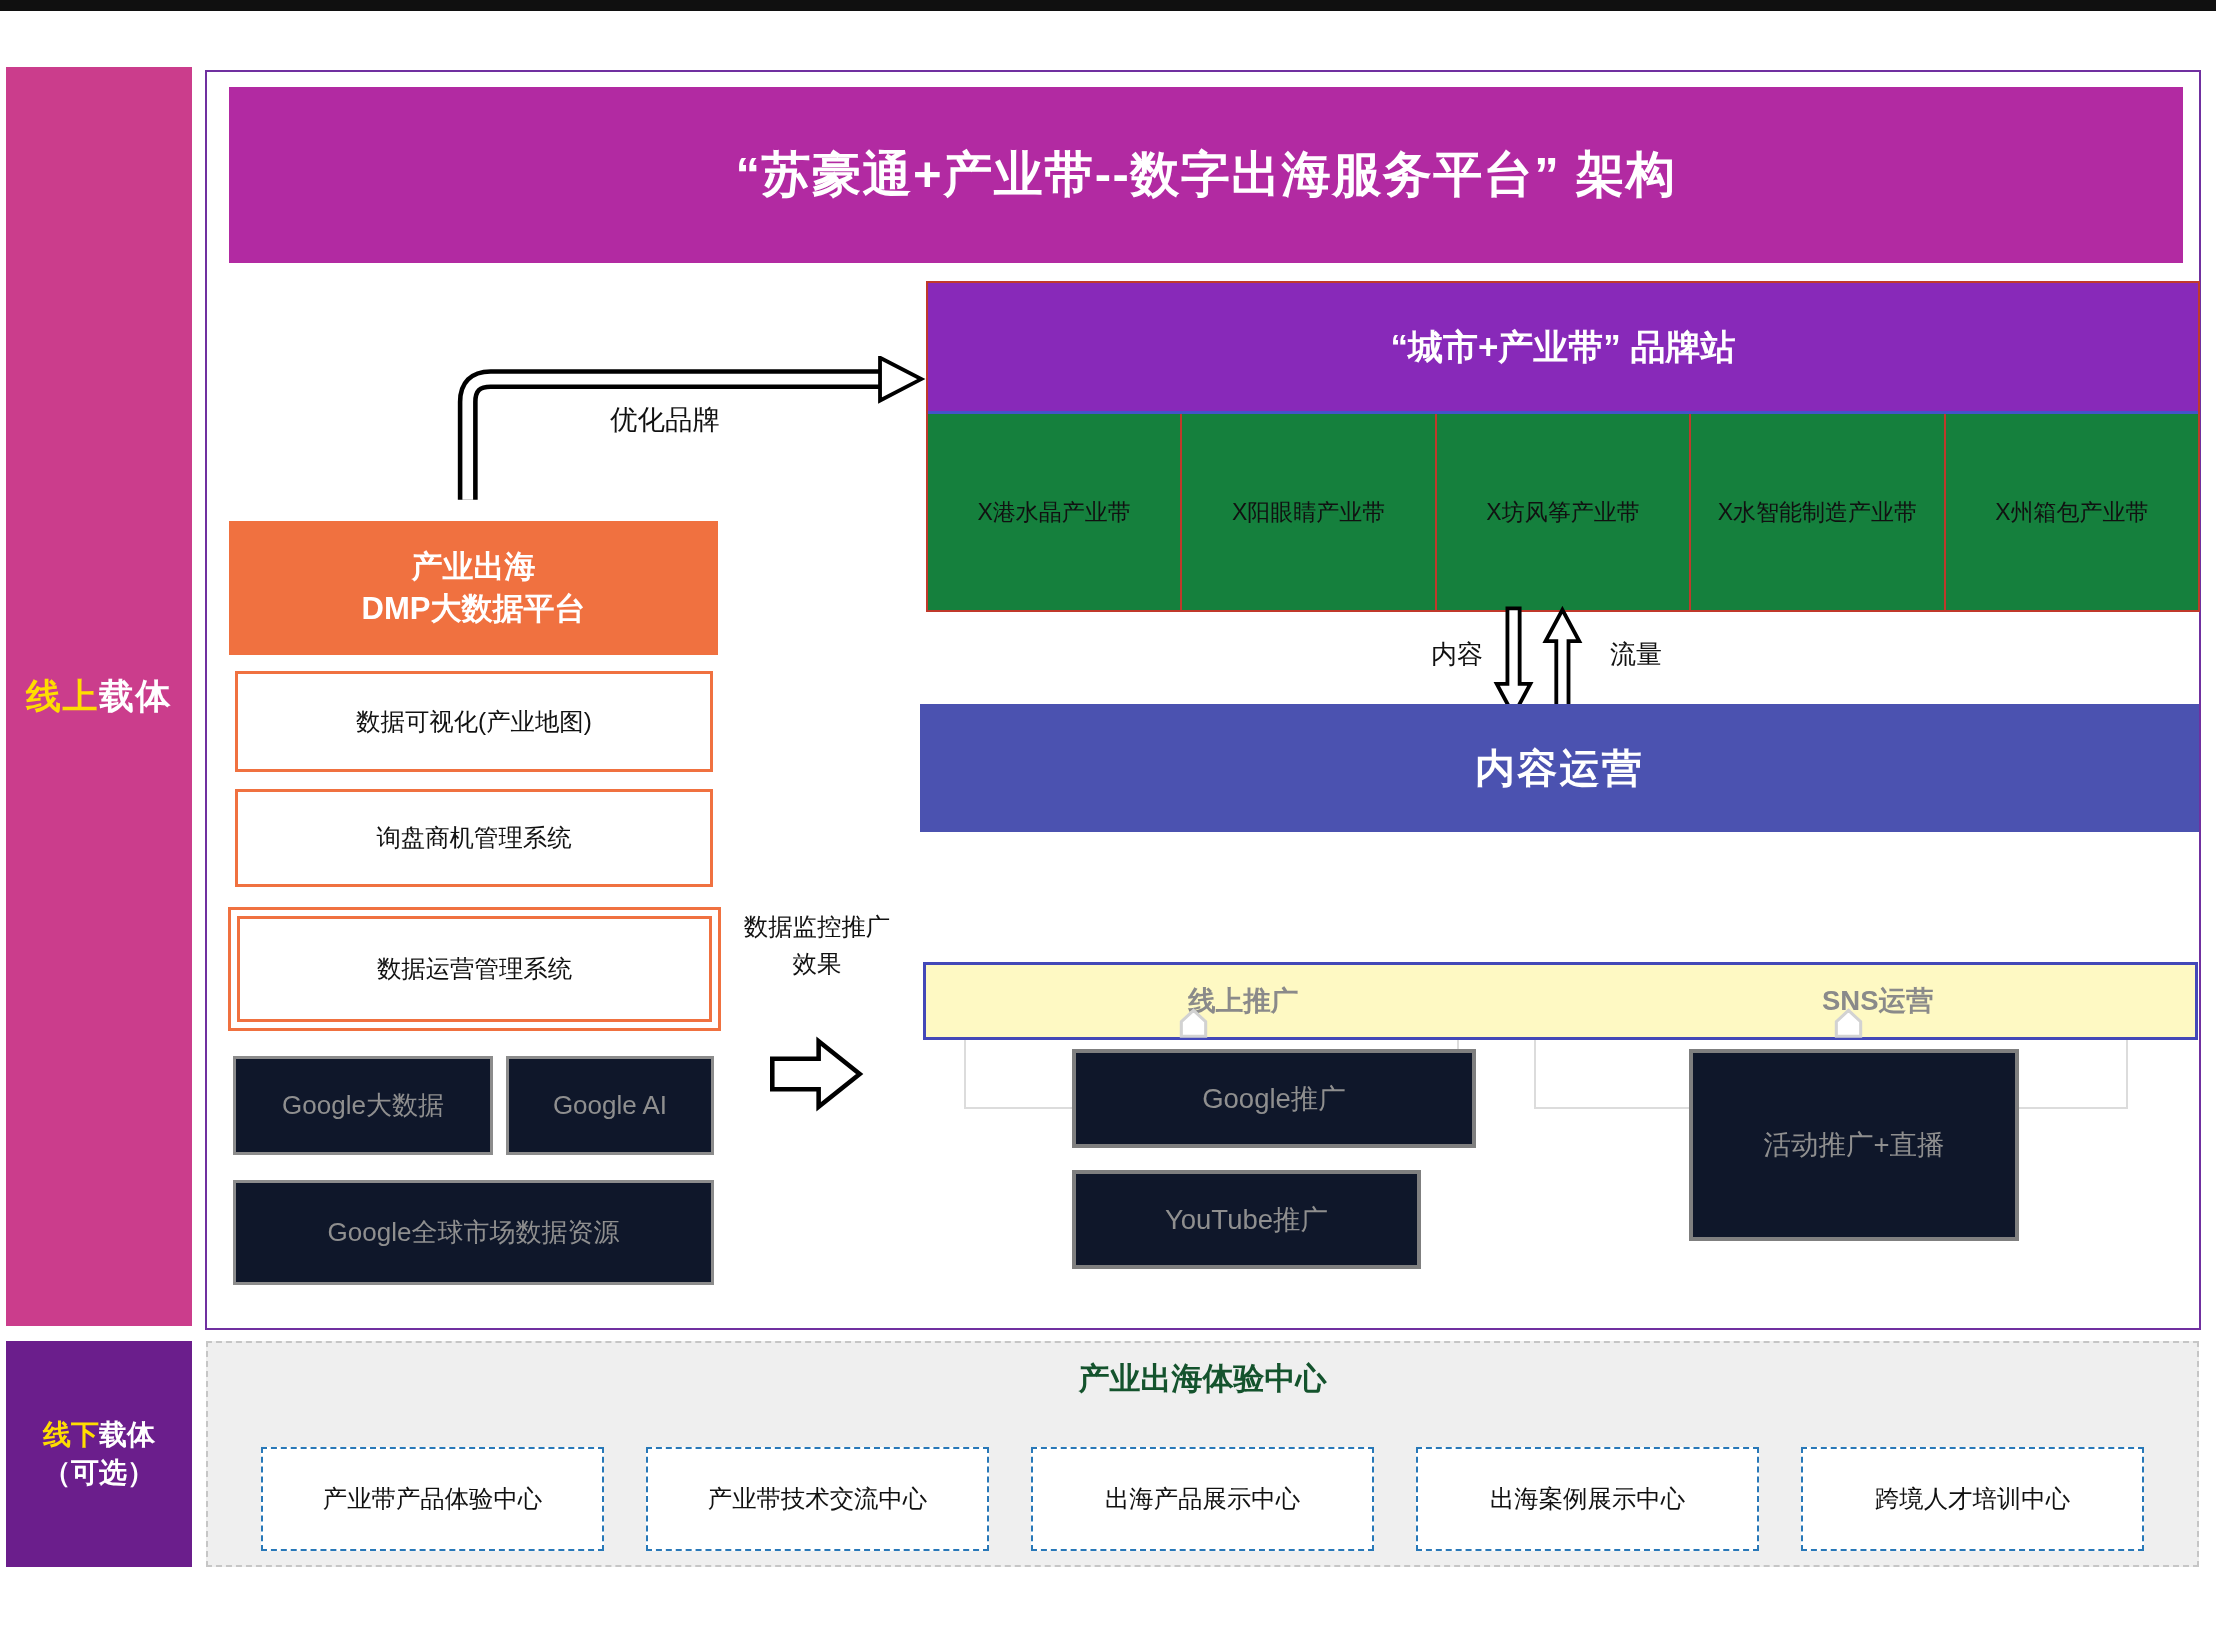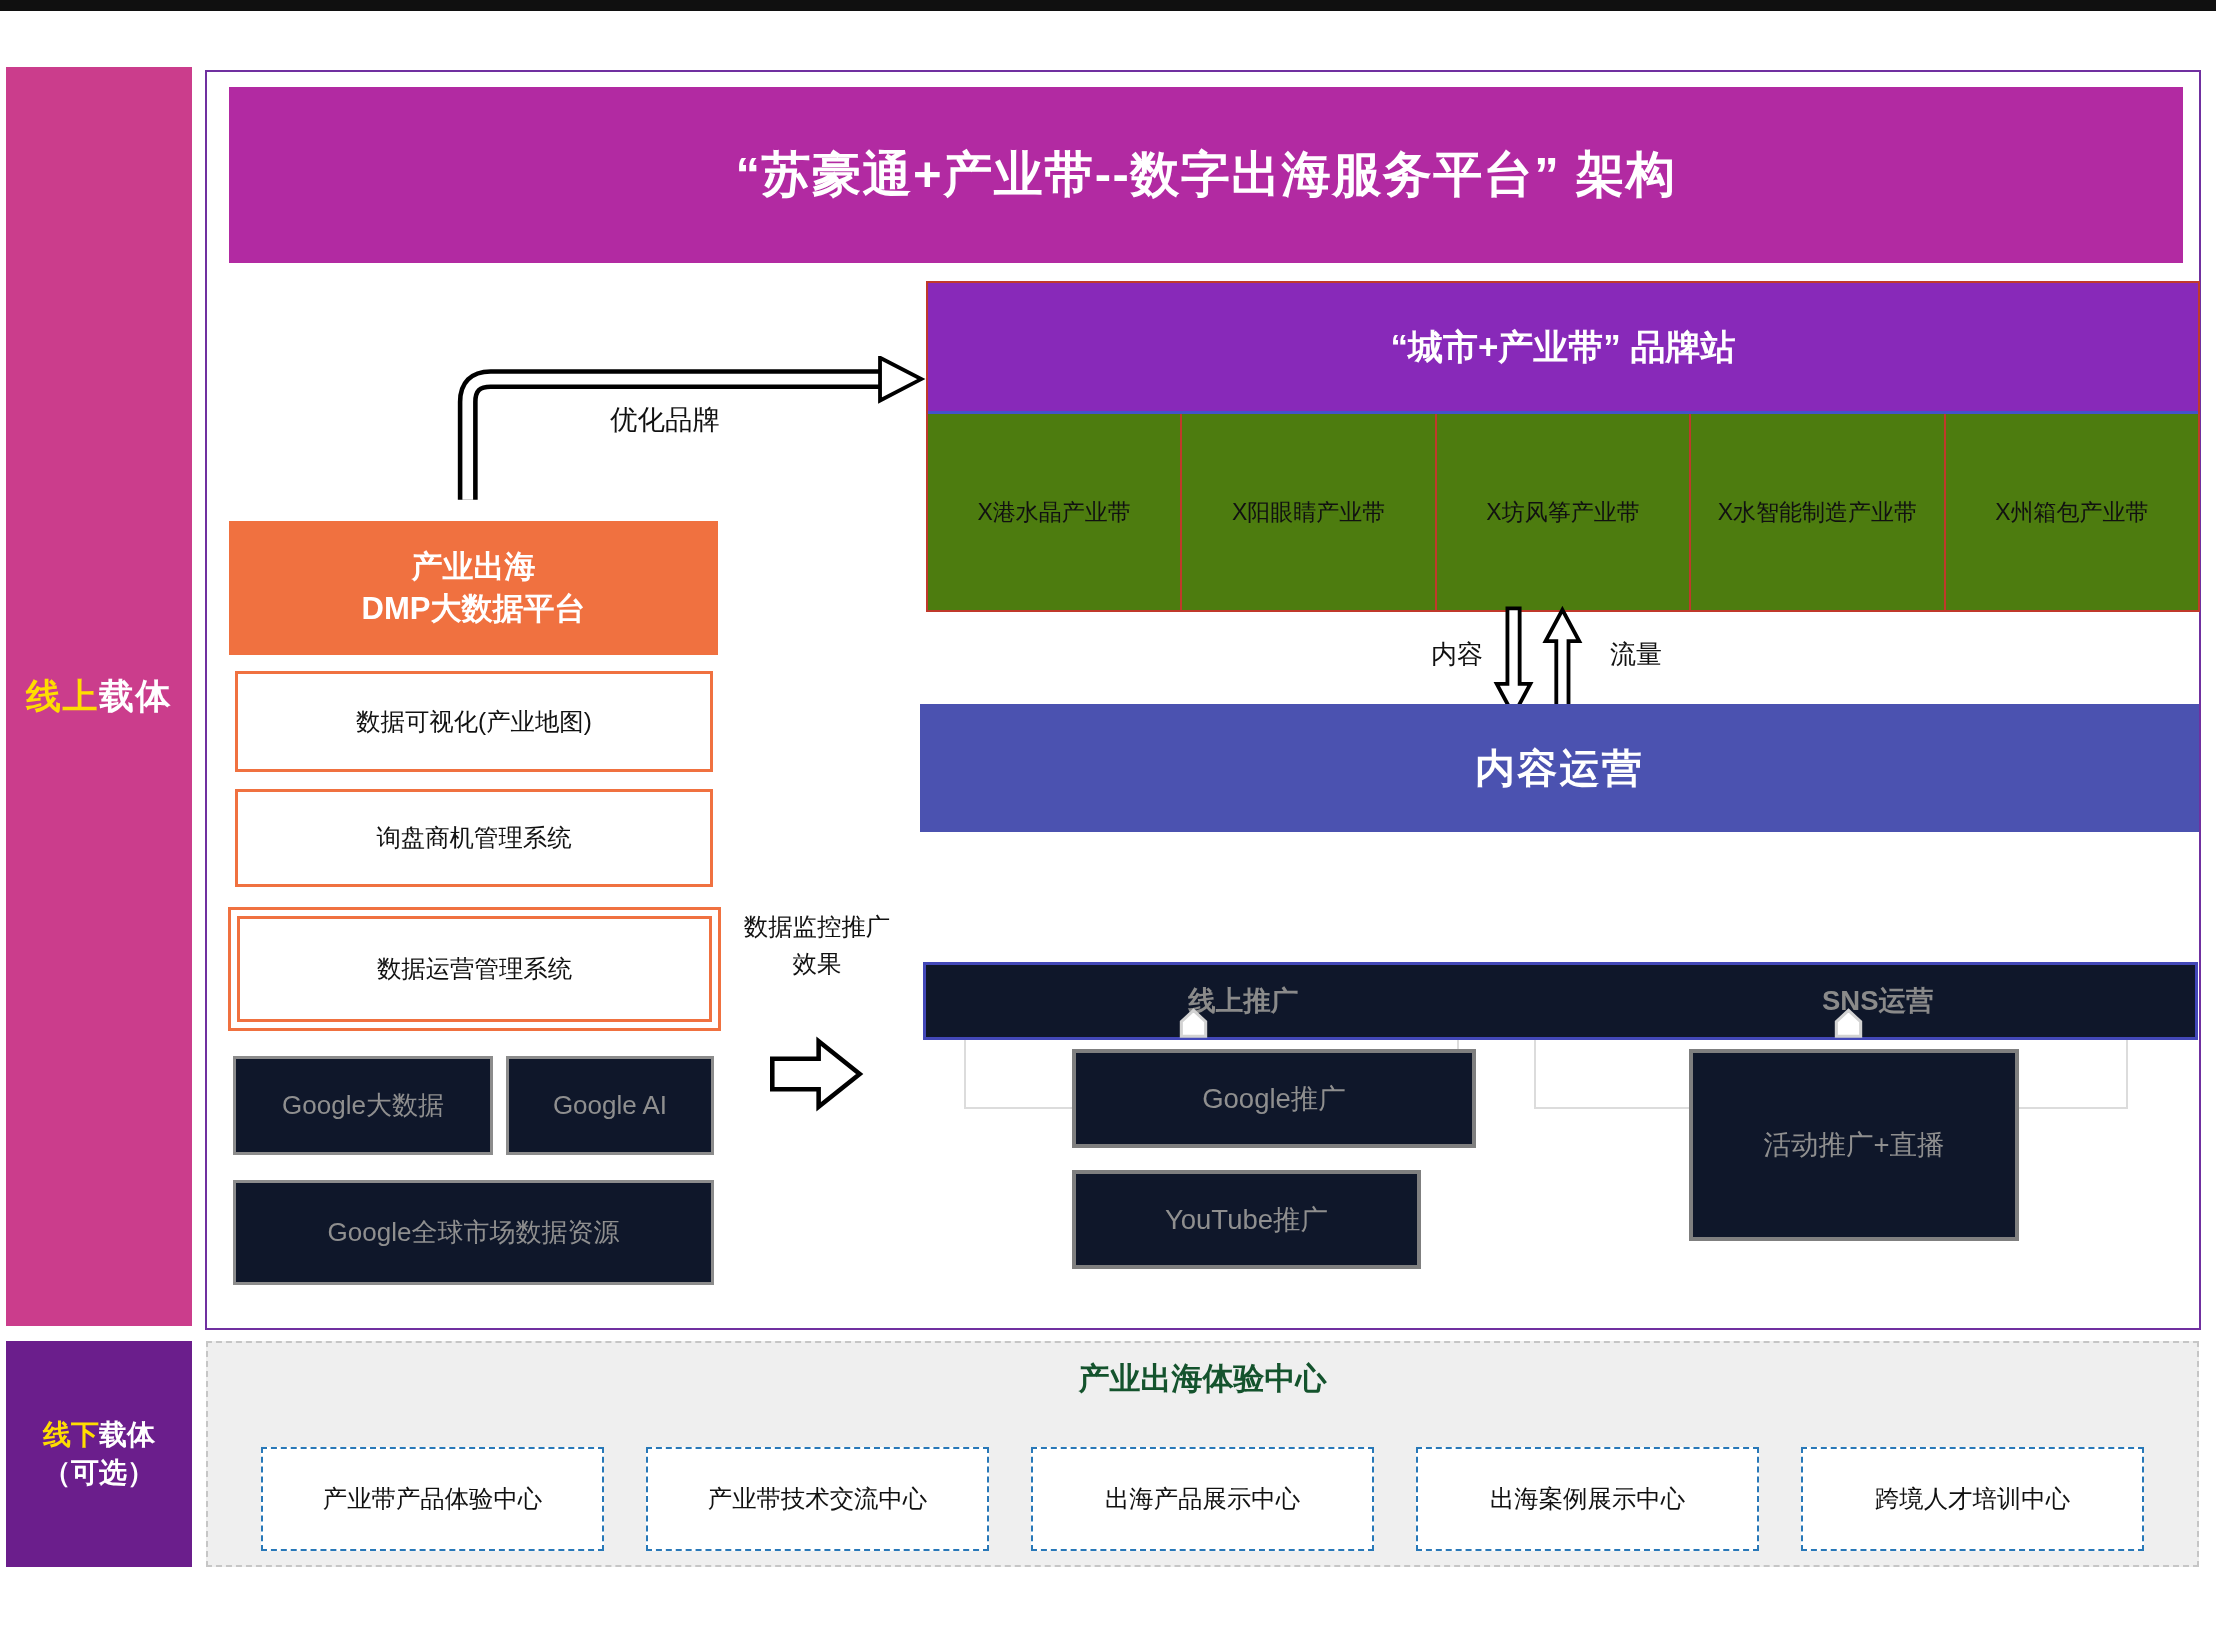--- a/index.html
+++ b/index.html
@@ -13,21 +13,21 @@
   .sidebar-online{left:6.1px;top:67px;width:186px;height:1259px;background:#CB3D8C;
     font-size:35px;font-weight:bold;letter-spacing:1.5px;text-align:right;}
   .sidebar-online .hl{color:#FFDD00;}
   .sidebar-online .wt{color:#ffffff;}
 
   .main-frame{left:205px;top:70px;width:1996px;height:1260px;border:2.3px solid #7030A0;background:transparent;}
 
   .title-bar{left:229px;top:87px;width:1954px;height:176px;background:#B22AA2;
     color:#ffffff;font-size:49px;font-weight:bold;letter-spacing:1.5px;}
 
-  .brand-box{left:926px;top:281px;width:1274px;height:331px;border:2.3px solid #C0392B;background:#4d7c0f;display:flex;flex-direction:column;}
+  .brand-box{left:926px;top:281px;width:1274px;height:331px;border:2.3px solid #C0392B;background:#15803d;display:flex;flex-direction:column;}
   .brand-header{height:128px;background:#8829B9;border-bottom:3.8px solid #4553C9;
     color:#ffffff;font-size:35px;font-weight:bold;flex:none;}
   .brand-cols{flex:1;display:flex;}
   .brand-col{flex:1;padding:0 6.1px;font-size:23px;color:#111111;}
   .brand-col + .brand-col{border-left:2.3px solid #C0392B;}
 
   .opt-label{left:535px;top:397px;width:260px;height:46px;font-size:27.5px;color:#111111;}
 
   .dmp-header{left:229px;top:521px;width:489px;height:134px;background:#F07140;
     color:#ffffff;font-size:31px;font-weight:bold;line-height:1.35;flex-direction:column;}
@@ -45,21 +45,21 @@
   .box-gbig{left:233px;top:1056px;width:260px;height:99px;}
   .box-gai{left:506px;top:1056px;width:208px;height:99px;}
   .box-gglobal{left:233px;top:1180px;width:481px;height:105px;}
 
   .label-content{left:1422px;top:634px;width:70px;height:40px;font-size:26px;color:#111111;}
   .label-traffic{left:1598px;top:634px;width:76px;height:40px;font-size:26px;color:#111111;}
 
   .content-ops{left:920px;top:704px;width:1279px;height:128px;background:#4B52B0;
     color:#ffffff;font-size:40px;font-weight:bold;letter-spacing:2.3px;}
 
-  .promo-frame{left:923px;top:962px;width:1275px;height:78px;border:3.8px solid #4348B8;background:#0f172a;display:flex;z-index:2;}
+  .promo-frame{left:923px;top:962px;width:1275px;height:78px;border:3.8px solid #4348B8;background:#fef9c3;display:flex;z-index:2;}
   .promo-half{flex:1;display:flex;align-items:center;justify-content:center;
     font-size:27.5px;font-weight:bold;color:#8A8A8A;}
 
   .bracket{border:2.3px solid #DCDCDC;border-top:none;background:transparent;z-index:0;}
   .bracket-left{left:964px;top:1040px;width:495px;height:69px;}
   .bracket-right{left:1534px;top:1040px;width:594px;height:69px;}
 
   .box-gpromo{left:1072px;top:1049px;width:404px;height:99px;border-width:4.6px;border-color:#7F7F7F;font-size:27.5px;z-index:2;}
   .box-ytpromo{left:1072px;top:1170px;width:349px;height:99px;border-width:4.6px;border-color:#7F7F7F;font-size:27.5px;z-index:2;}
   .box-live{left:1689px;top:1049px;width:330px;height:192px;border-width:4.6px;border-color:#7F7F7F;font-size:27.5px;z-index:2;}

